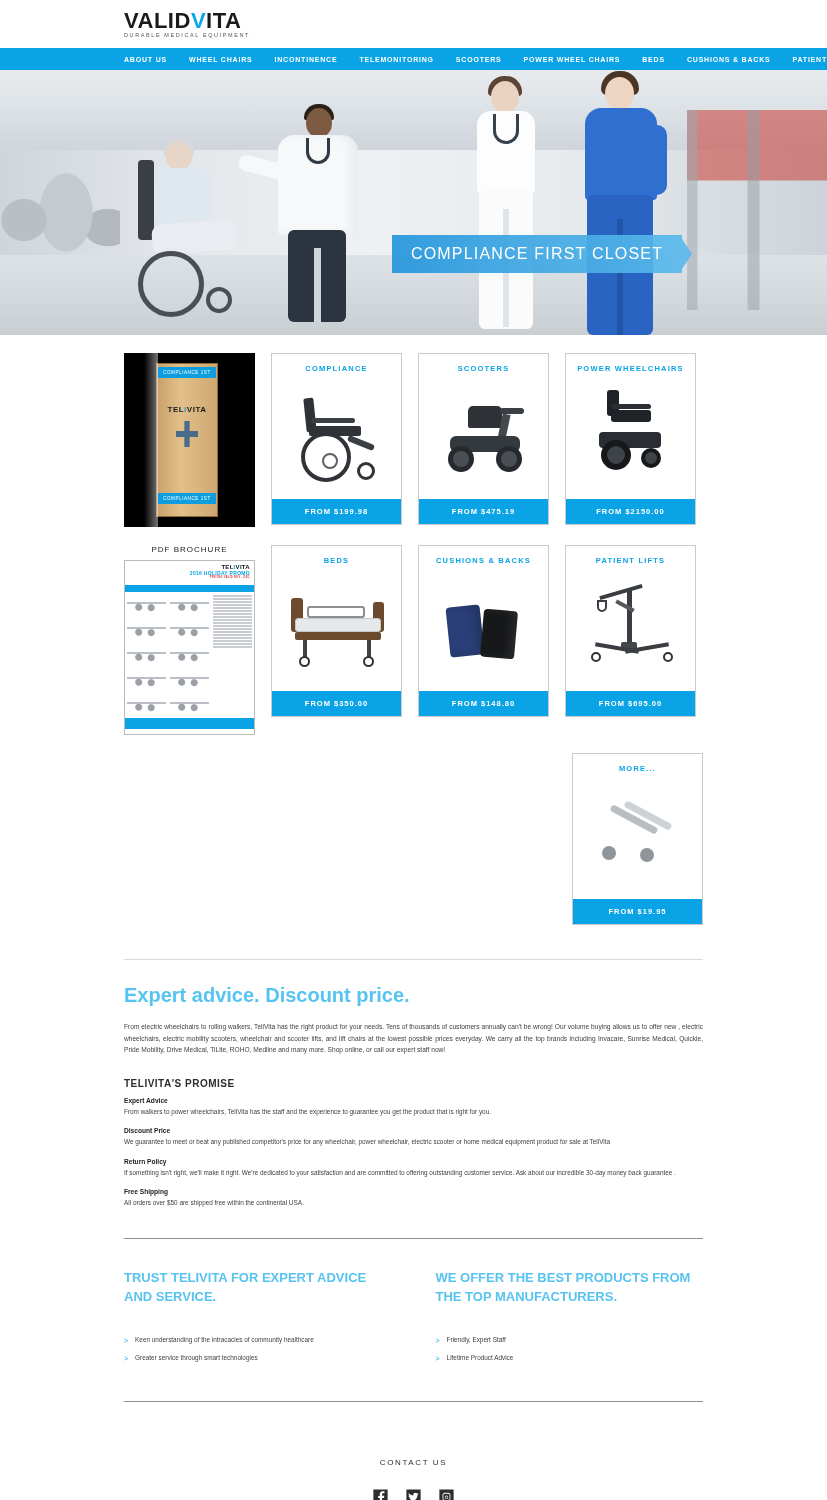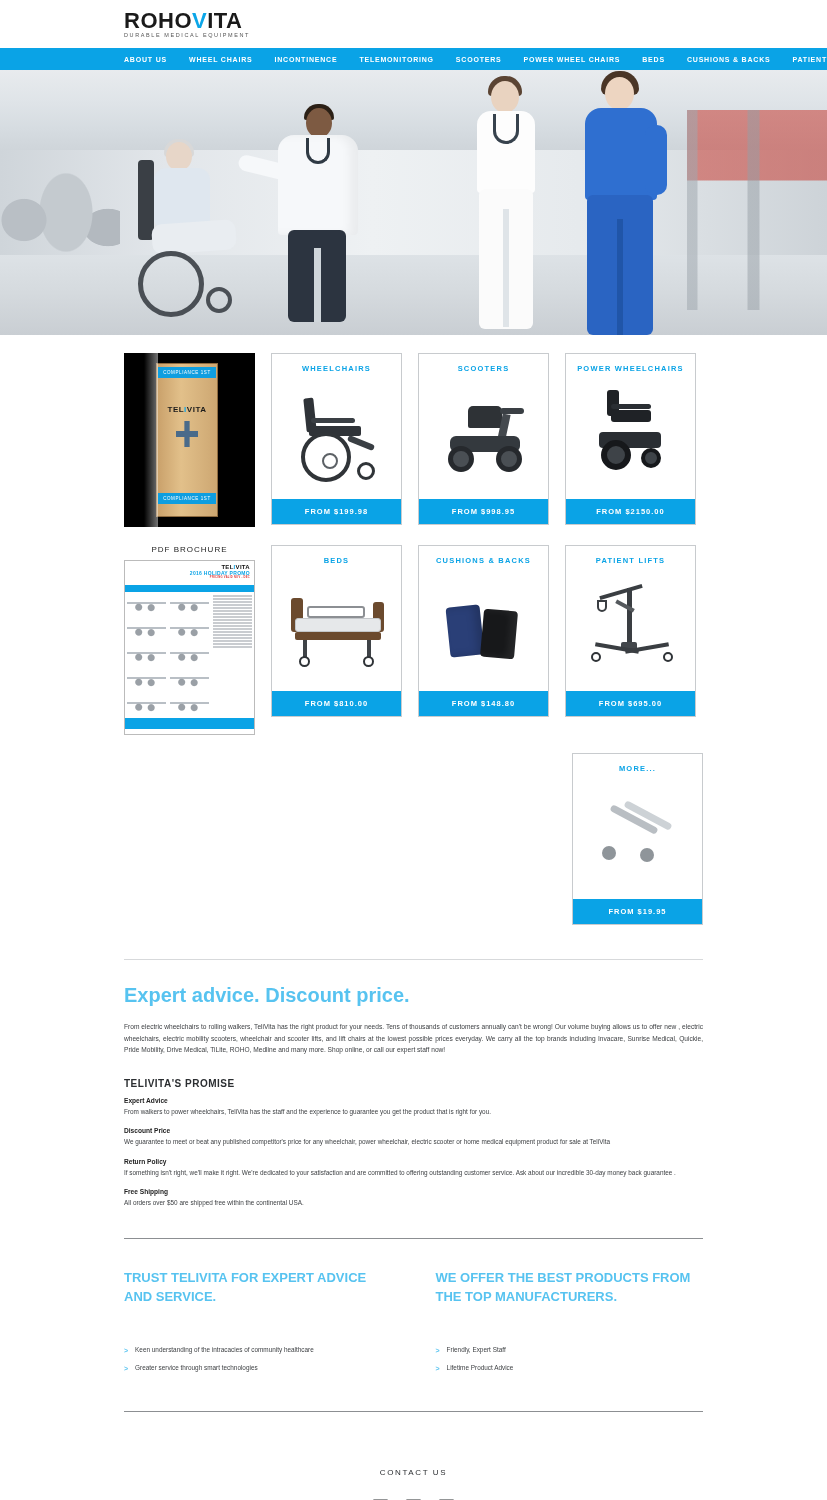--- a/index.html
+++ b/index.html
@@ -388,21 +388,21 @@
 
   .rule { height: 1px; background: #8c8f92; margin: 30px 0; }
 
   .two-col { display: flex; gap: 44px; margin-top: 26px; }
   .col { flex: 1; }
   .col-head {
     color: #57c3f0;
     font-size: 13px;
     font-weight: bold;
     line-height: 1.45;
-    margin-bottom: 38px;
+    margin-bottom: 28px;
   }
   .bullets { }
   .bullet {
     display: flex;
     gap: 7px;
     font-size: 6.4px;
     color: #3c3f42;
     line-height: 1.6;
     margin-bottom: 7px;
   }
@@ -417,21 +417,21 @@
     margin-bottom: 20px;
   }
   .social { display: flex; justify-content: center; gap: 14px; }
   .social svg { width: 19px; height: 19px; fill: #2b2e31; }
 </style>
 </head>
 <body>
 
 <div class="header">
   <div class="logo">
-    <div class="logo-main"><span>ROHO</span><span class="blue">V</span><span>ITA</span></div>
+    <div class="logo-main"><span>VALID</span><span class="blue">V</span><span>ITA</span></div>
     <div class="logo-sub">DURABLE MEDICAL EQUIPMENT</div>
   </div>
 </div>
 
 <nav class="nav">
   <a href="#">ABOUT US</a>
   <a href="#">WHEEL CHAIRS</a>
   <a href="#">INCONTINENCE</a>
   <a href="#">TELEMONITORING</a>
   <a href="#">SCOOTERS</a>
@@ -468,39 +468,42 @@
     <div class="steth"></div>
       <div class="pants"></div>
   </div>
   <div class="fig fig-nurse2">
     <div class="hair"></div>
       <div class="head"></div>
       <div class="top"></div>
     <div class="arm"></div>
       <div class="pants"></div>
   </div>
+  <div class="hero-banner">
+    <span>COMPLIANCE FIRST CLOSET</span>
+  </div>
 </div>
 
 <div class="content">
 
   <div class="grid-row">
 
     <div class="promo-tile">
       <div class="closet-img">
         <div class="closet-door"></div>
         <div class="closet-light"></div>
         <div class="closet-strip top">COMPLIANCE 1ST</div>
         <div class="closet-logo"><span>TEL</span><span class="blue">I</span><span>VITA</span></div>
         <div class="closet-cross"></div>
         <div class="closet-strip bottom">COMPLIANCE 1ST</div>
       </div>
     </div>
 
     <div class="card">
-      <div class="card-title">WHEELCHAIRS</div>
+      <div class="card-title">COMPLIANCE</div>
       <div class="card-img">
         <div class="pi pi-wheelchair">
           <div class="back"></div>
             <div class="arm"></div>
             <div class="seat"></div>
           <div class="rest"></div>
             <div class="wheel"></div>
             <div class="caster"></div>
         </div>
       </div>
@@ -512,21 +515,21 @@
       <div class="card-img">
         <div class="pi pi-scooter">
           <div class="seat"></div>
             <div class="col"></div>
             <div class="tiller"></div>
           <div class="base"></div>
             <div class="w1"></div>
             <div class="w2"></div>
         </div>
       </div>
-      <div class="card-price">FROM $998.95</div>
+      <div class="card-price">FROM $475.19</div>
     </div>
 
     <div class="card">
       <div class="card-title">POWER WHEELCHAIRS</div>
       <div class="card-img">
         <div class="pi pi-power">
           <div class="back"></div>
             <div class="arm"></div>
             <div class="seat"></div>
           <div class="base"></div>
@@ -599,21 +602,21 @@
             <div class="footb"></div>
             <div class="rail"></div>
           <div class="mattress"></div>
             <div class="frame"></div>
           <div class="leg1"></div>
             <div class="leg2"></div>
             <div class="cw1"></div>
             <div class="cw2"></div>
         </div>
       </div>
-      <div class="card-price">FROM $810.00</div>
+      <div class="card-price">FROM $350.00</div>
     </div>
 
     <div class="card">
       <div class="card-title">CUSHIONS &amp; BACKS</div>
       <div class="card-img">
         <div class="pi pi-cushion">
           <div class="c1"></div>
             <div class="c2"></div>
         </div>
       </div>

